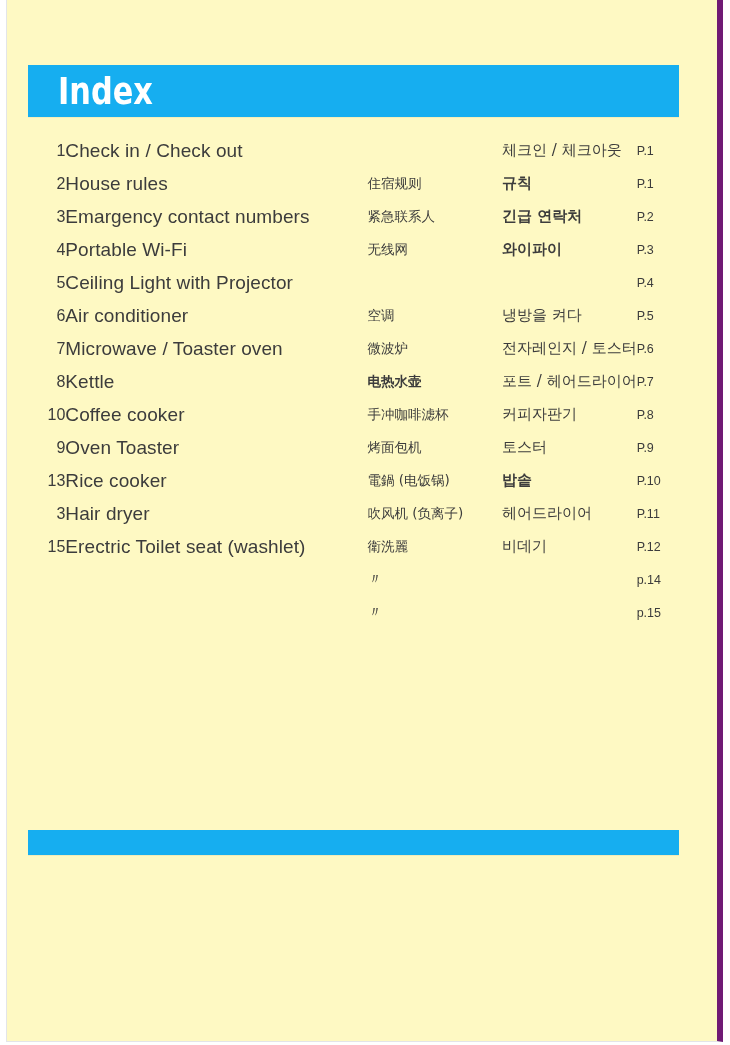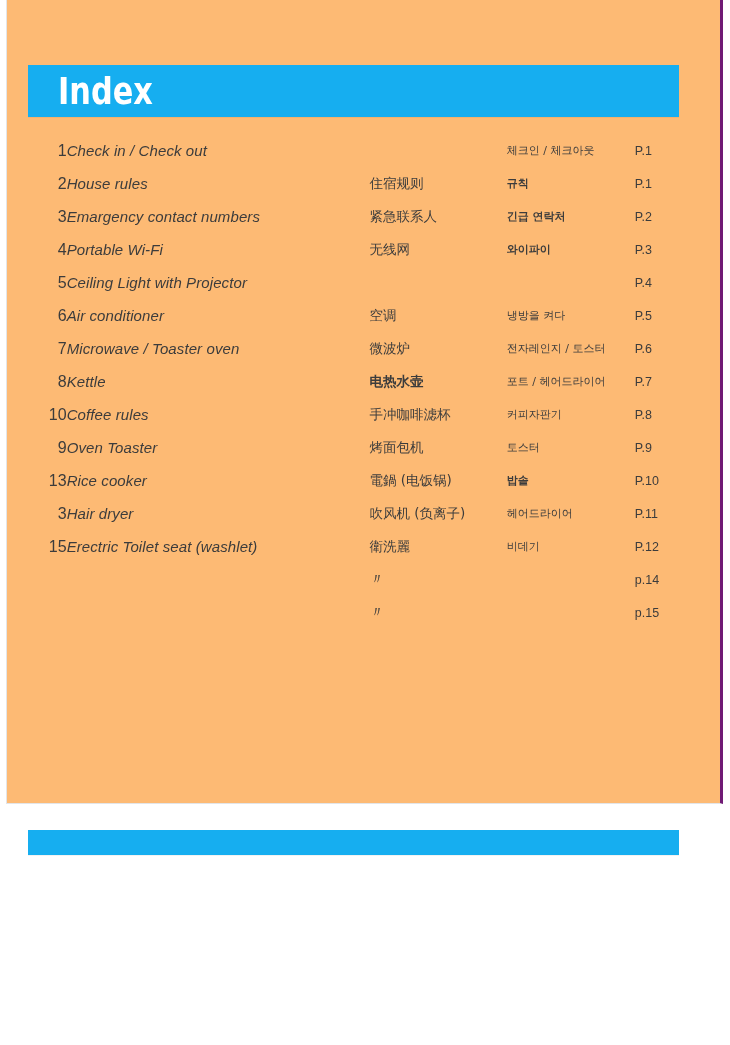--- a/index.html
+++ b/index.html
@@ -13,24 +13,24 @@
     overflow: hidden;
     font-family: "Liberation Sans", "DejaVu Sans", sans-serif;
   }
 
   
   .page-sheet {
     position: absolute;
     left: 6px;
     top: 0px;
     width: 717px;
-    height: 804px;
-    background: #fdba74;
+    height: 1042px;
+    background: #fef9c3;
     border-left: 1px solid #e3e5e8;
-    border-right: 3px solid #701a75;
+    border-right: 6px solid #701a75;
     border-bottom: 1px solid #e3e5e8;
     box-sizing: border-box;
   }
 
   
   .header-bar {
     position: absolute;
     left: 21px;
     top: 65px;
     width: 651px;
@@ -73,35 +73,34 @@
     width: 40px;
     text-align: right;
     padding-right: 0px;
     font-size: 16px;
     font-family: "Liberation Sans", sans-serif;
     color: #444444;
   }
   .col-en {
     width: 310px;
     padding-left: 16px;
-    font-size: 15px;
+    font-size: 19px;
     font-family: "Liberation Sans", sans-serif;
     color: #333333;
     letter-spacing: 0.1px;
-    font-style: italic;
   }
   .col-zh {
     width: 140px;
     font-size: 13.5px;
     font-family: "DejaVu Sans", sans-serif;
     color: #3b3b3b;
   }
   .col-ko {
     width: 130px;
-    font-size: 11px;
+    font-size: 15px;
     font-family: "DejaVu Sans", sans-serif;
     color: #3b3b3b;
     font-weight: bold;
   }
   .col-ko.light { font-weight: normal; }
   .col-zh.bold  { font-weight: bold; }
   .col-page {
     width: 55px;
     text-align: left;
     padding-right: 4px;
@@ -189,21 +188,21 @@
         </tr>
         <tr>
           <td class="col-num">8</td>
           <td class="col-en">Kettle</td>
           <td class="col-zh bold">电热水壶</td>
           <td class="col-ko light">포트 / 헤어드라이어</td>
           <td class="col-page">P.7</td>
         </tr>
         <tr>
           <td class="col-num">10</td>
-          <td class="col-en">Coffee rules</td>
+          <td class="col-en">Coffee cooker</td>
           <td class="col-zh">手冲咖啡滤杯</td>
           <td class="col-ko light">커피자판기</td>
           <td class="col-page">P.8</td>
         </tr>
         <tr>
           <td class="col-num">9</td>
           <td class="col-en">Oven Toaster</td>
           <td class="col-zh">烤面包机</td>
           <td class="col-ko light">토스터</td>
           <td class="col-page">P.9</td>

